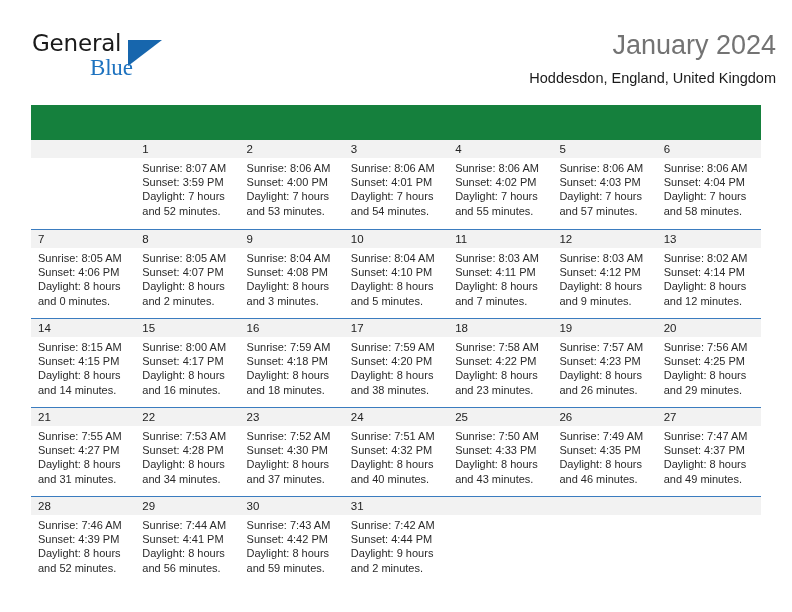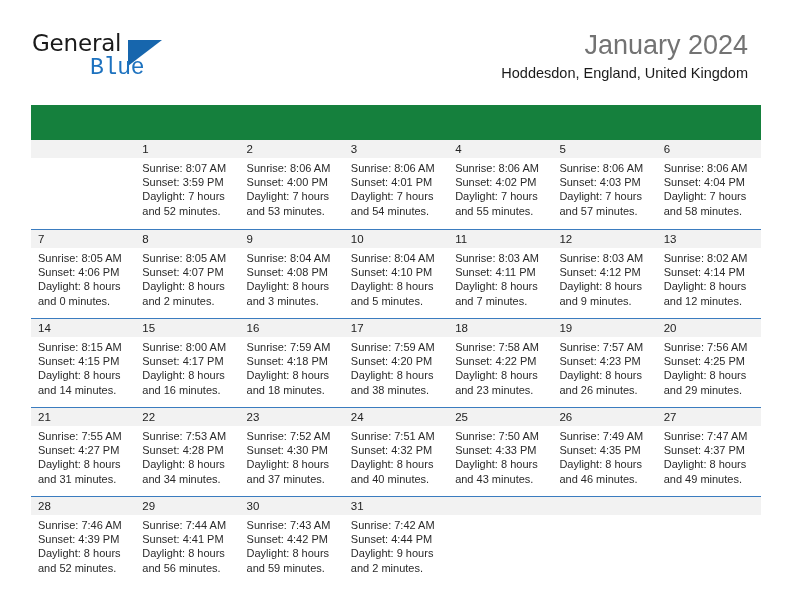--- a/index.html
+++ b/index.html
@@ -19,21 +19,21 @@
     width: 792px;
     height: 612px;
     box-sizing: border-box;
   }
 
   
   .header {
     position: absolute;
     left: 32px;
     top: 28px;
-    right: 44px;
+    right: 16px;
     height: 70px;
   }
   .brand {
     position: absolute;
     left: 0;
     top: 2px;
     width: 220px;
     height: 62px;
   }
   .brand-general {
@@ -46,21 +46,21 @@
     font-family: "DejaVu Sans", sans-serif;
     font-weight: 400;
   }
   .brand-blue {
     position: absolute;
     left: 58px;
     top: 25px;
     font-size: 23px;
     letter-spacing: -0.2px;
     color: #1d72bf;
-    font-family: Liberation Mono, monospace;
+    font-family: Liberation Serif, serif;
     font-weight: 400;
   }
   .brand-triangle {
     position: absolute;
     left: 96px;
     top: 10px;
     width: 0;
     height: 0;
     border-left: 34px solid #1766ad;
     border-bottom: 26px solid transparent;
@@ -77,20 +77,21 @@
     font-weight: 400;
     color: #737373;
     line-height: 34px;
     white-space: nowrap;
   }
   .cal-subtitle {
     font-size: 14.5px;
     font-weight: 400;
     color: #1a1a1a;
     line-height: 22px;
+    margin-top: 5px;
     white-space: nowrap;
     text-align: right;
   }
 
   
   .calendar {
     position: absolute;
     left: 31px;
     top: 105px;
     width: 730px;

